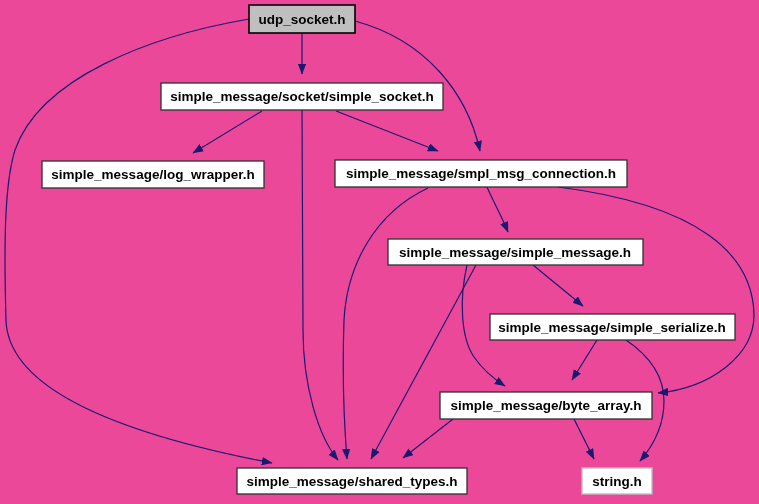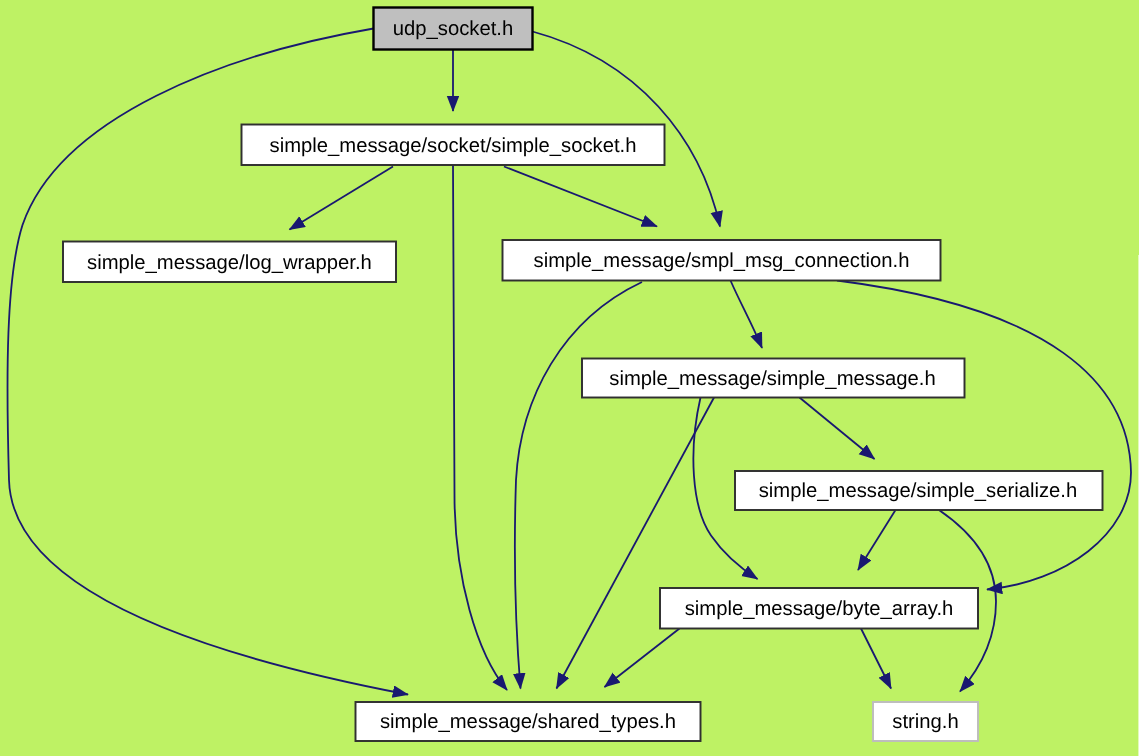--- a/index.html
+++ b/index.html
@@ -1,16 +1,16 @@
 <!DOCTYPE html>
 <html><head>
 <meta charset="utf-8">
 <style>
   html,body{margin:0;padding:0;background:#ffffff;}
-  .canvas{position:relative;width:759px;height:504px;background:#bef264;overflow:hidden;}
+  .canvas{position:relative;width:759px;height:504px;background:#ec4899;overflow:hidden;font-weight:bold;}
   svg{display:block;}
   .edge{fill:none;stroke:#191970;stroke-width:1.2;}
   .node-rect{fill:#ffffff;stroke:#303030;stroke-width:1.3;}
   .node-rect.current{fill:#bfbfbf;stroke:#000000;stroke-width:1.6;}
   .node-rect.external{stroke:#bdbdbd;}
   .node-label{font-family:"Liberation Sans",sans-serif;font-size:13.5px;fill:#000000;text-anchor:middle;}
 </style>
 </head>
 <body>
 

